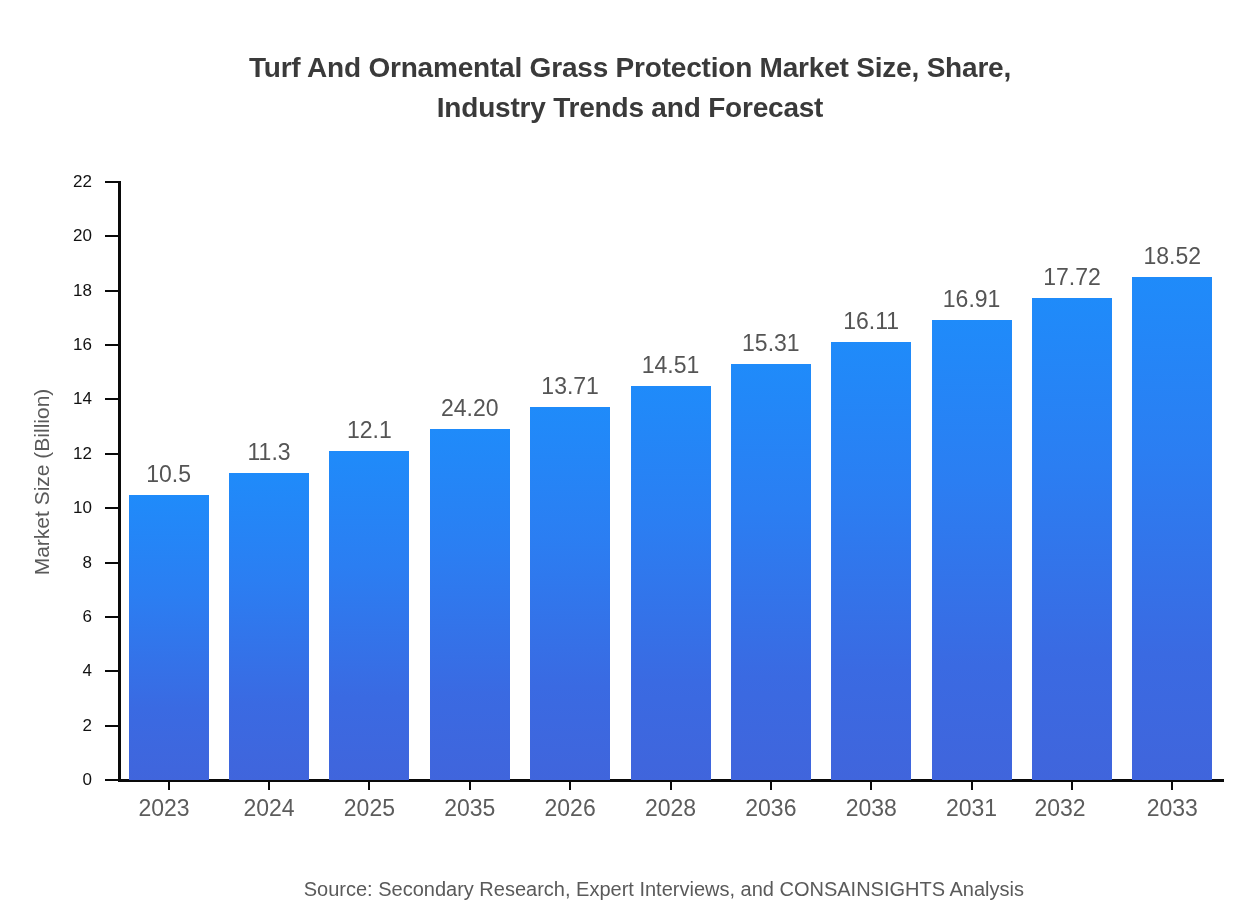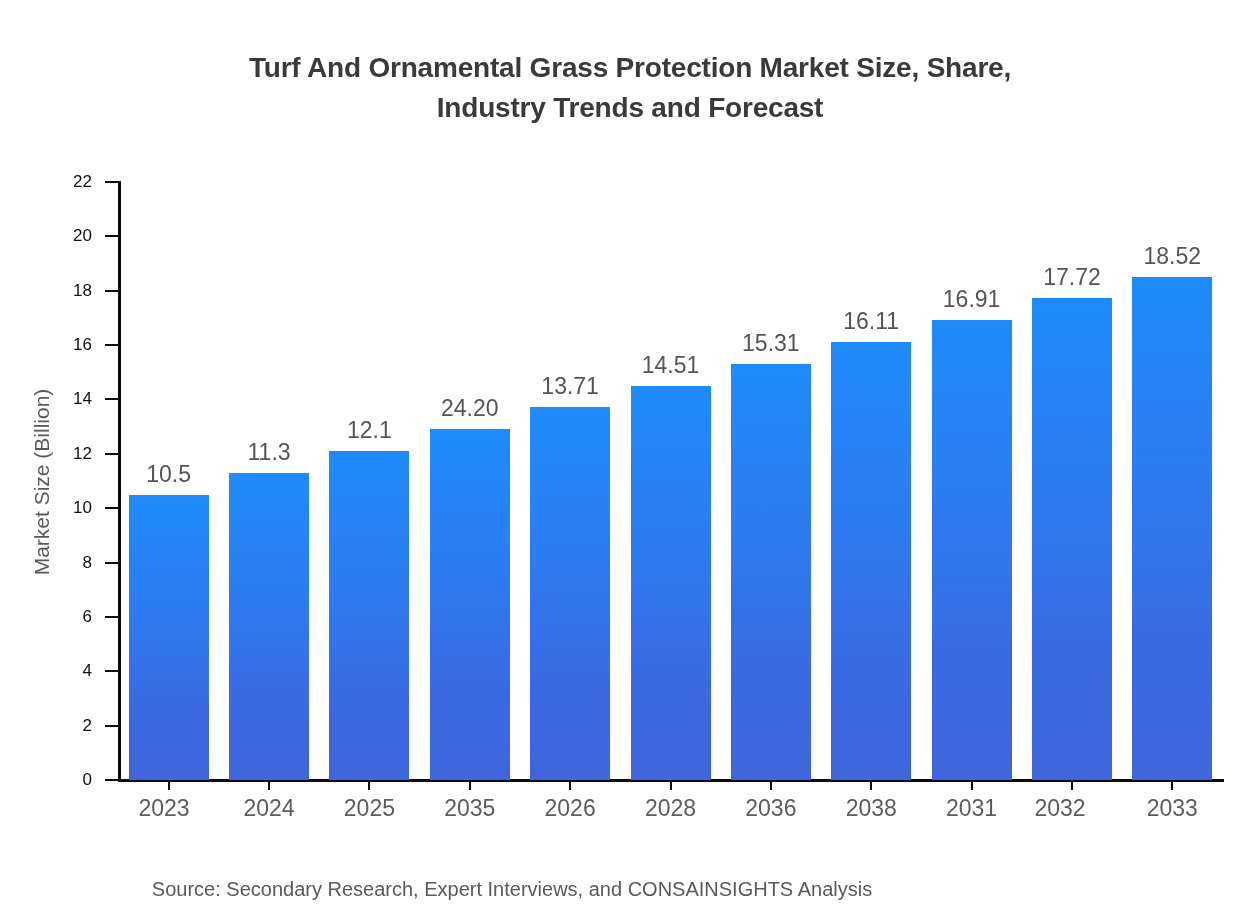--- a/index.html
+++ b/index.html
@@ -128,21 +128,21 @@
     color: #555555;
     line-height: 26px;
   }
 
   
   .source-note {
     position: absolute;
     left: 0;
     top: 878px;
     width: 1024px;
-    text-align: center;
+    text-align: right;
     font-size: 20px;
     color: #5a5a5a;
   }
 </style>
 </head>
 <body>
 
 <div id="figure">
 
   <div class="chart-title">

